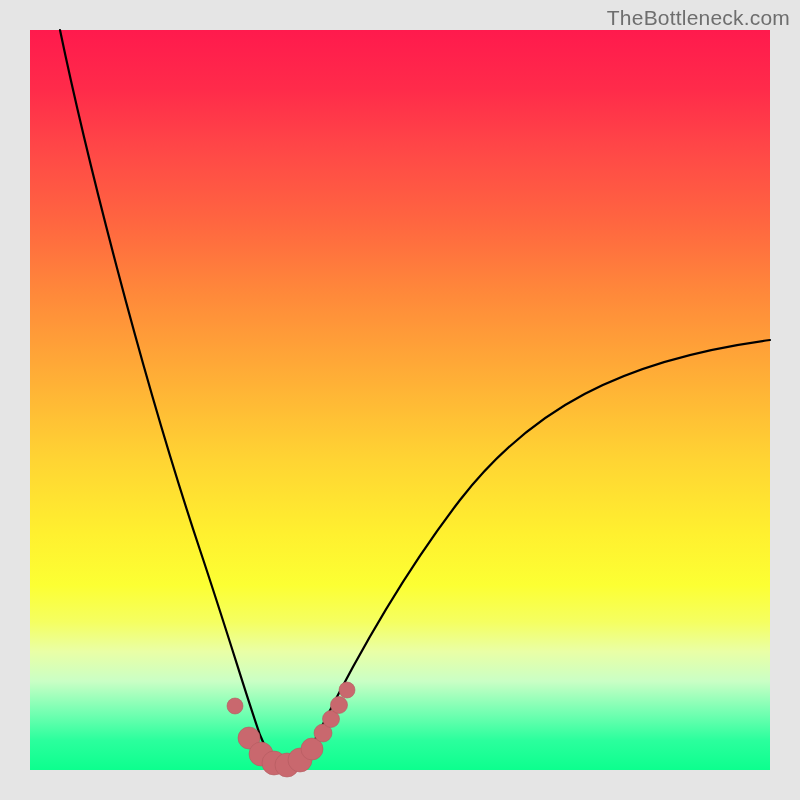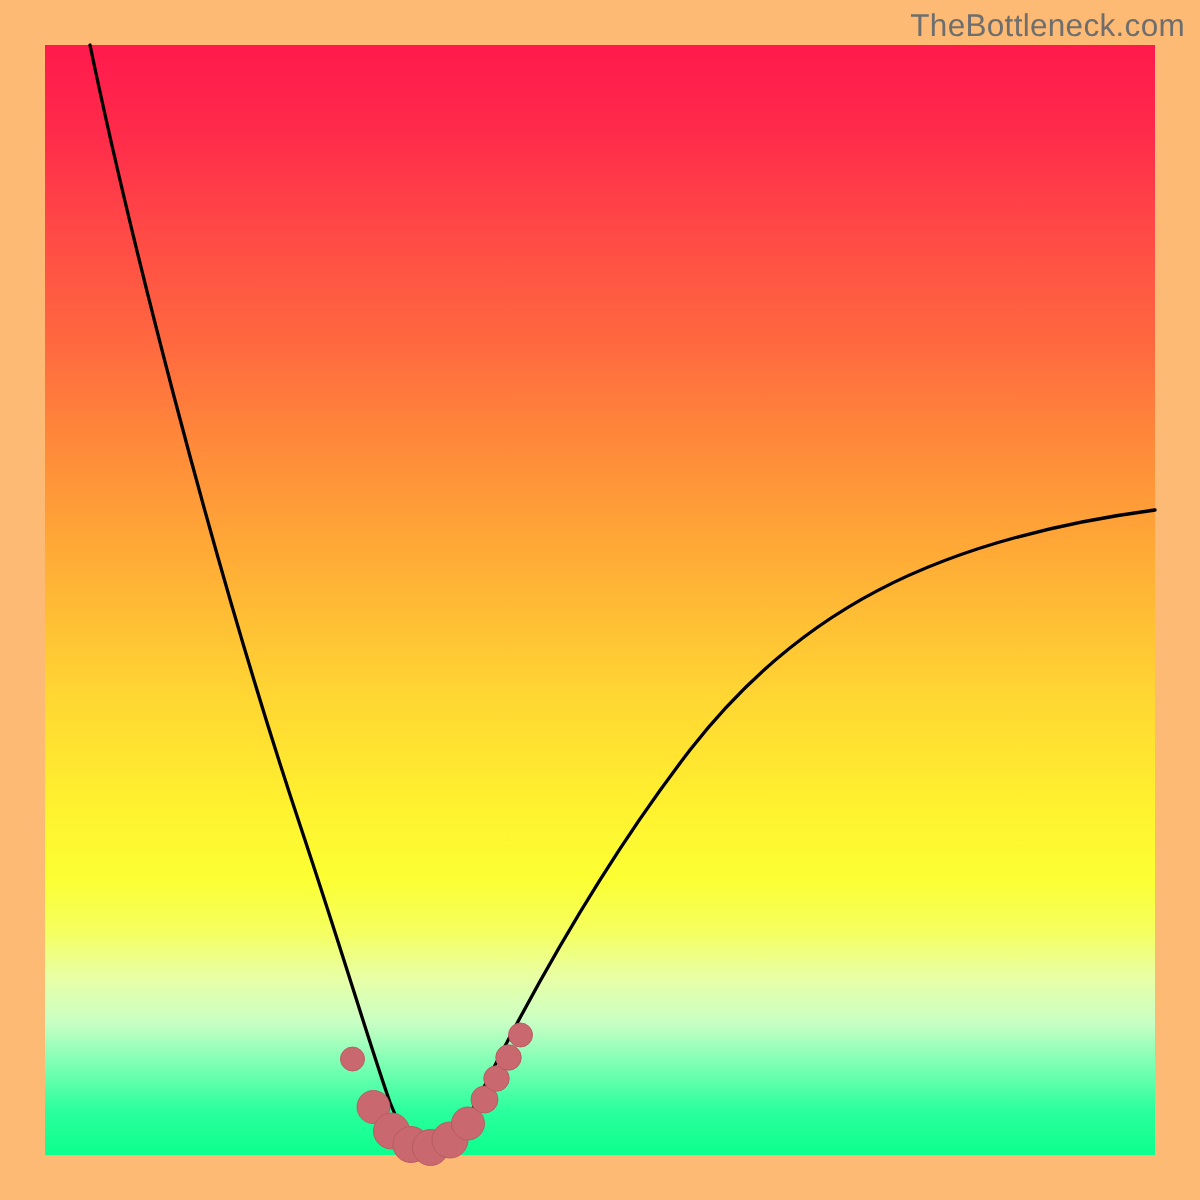--- a/index.html
+++ b/index.html
@@ -10,21 +10,21 @@
     background: #000;
     overflow: hidden;
     font-family: Arial, Helvetica, sans-serif;
   }
   .frame {
     position: absolute;
     left: 0;
     top: 0;
     width: 800px;
     height: 800px;
-    background: #fdba74;
+    background: #e5e5e5;
   }
   .plot-area {
     position: absolute;
     left: 30px;
     top: 30px;
     width: 740px;
     height: 740px;
     background: linear-gradient(to bottom,
       #ff1a4d 0%,
       #ff2b4a 8%,

